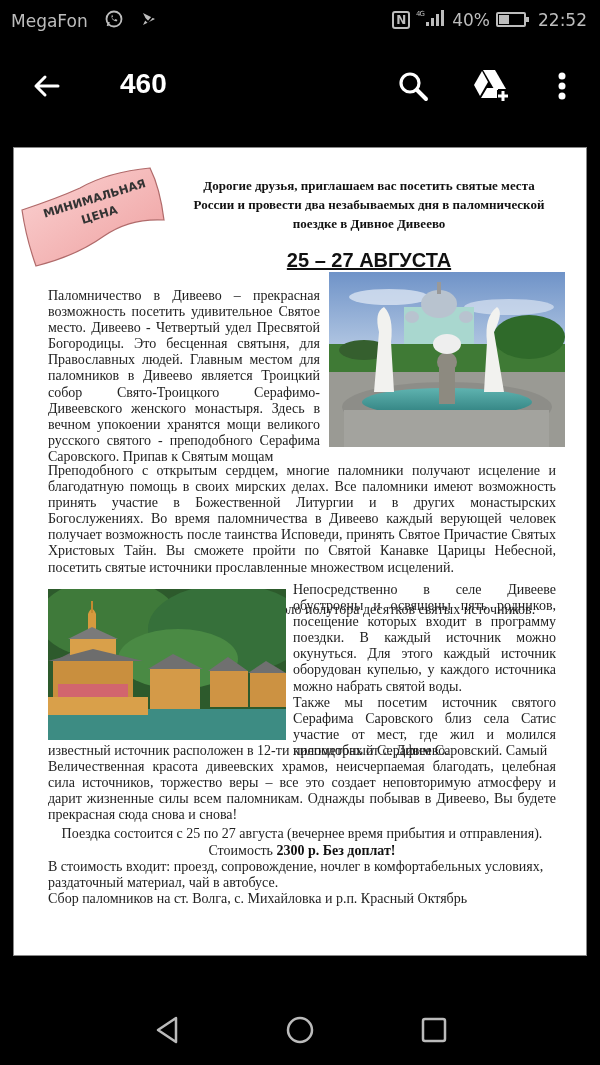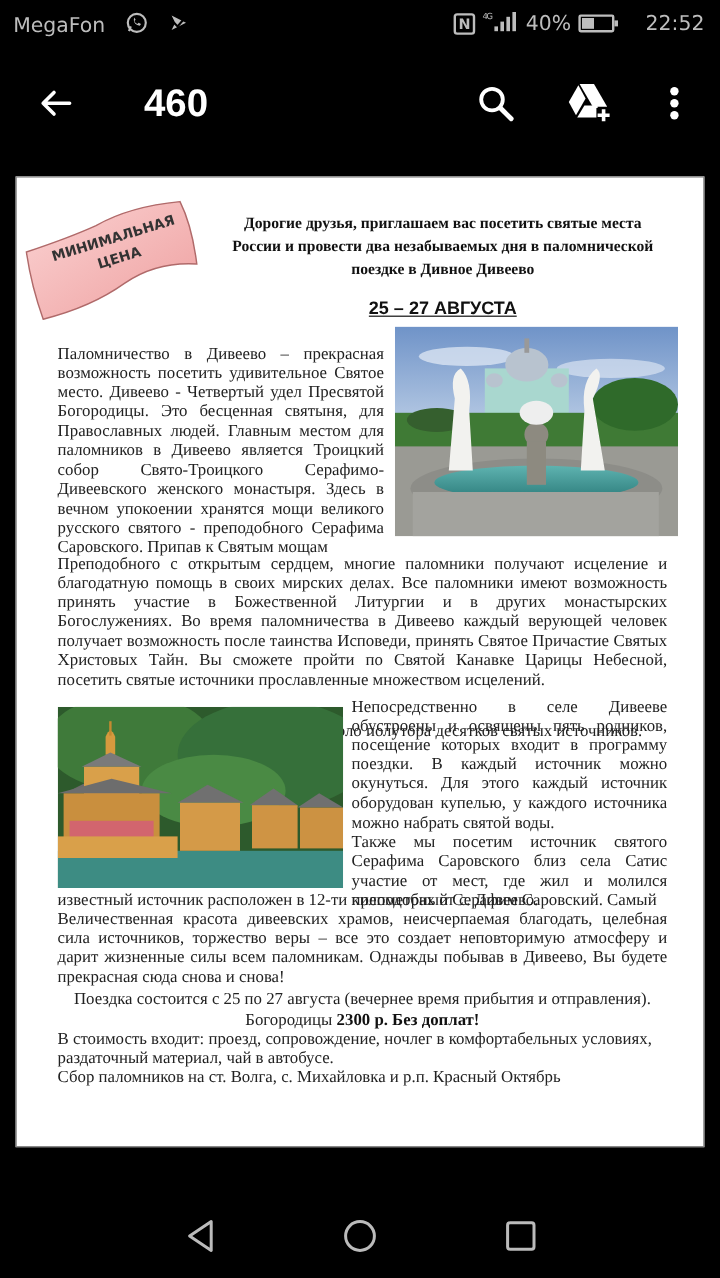--- a/index.html
+++ b/index.html
@@ -13,35 +13,35 @@
     .sb-icon { display: inline-block; }
     .battery { width: 30px; height: 15px; border: 2px solid #bdbdbd; border-radius: 2px; position: relative; }
     .battery::before { content: ""; position: absolute; left: 1px; top: 1px; bottom: 1px; width: 40%; background: #bdbdbd; }
     .battery::after { content: ""; position: absolute; right: -5px; top: 3px; width: 3px; height: 5px; background: #bdbdbd; }
     .nfc { border: 2px solid #bdbdbd; border-radius: 3px; font-size: 12px; font-weight: bold; padding: 0 2px; line-height: 14px; }
     .signal { font-size: 12px; letter-spacing: -1px; }
 
     
     .app-bar { position: absolute; left: 0; top: 48px; width: 600px; height: 80px; color: #fff; }
     .back-btn { position: absolute; left: 28px; top: 20px; width: 36px; height: 36px; }
-    .title { position: absolute; left: 120px; top: 20px; font-size: 32px; font-weight: bold; font-family: "Liberation Sans", sans-serif; }
+    .title { position: absolute; left: 120px; top: 20px; font-size: 28px; font-weight: bold; font-family: "Liberation Sans", sans-serif; }
     .search-btn { position: absolute; left: 395px; top: 20px; width: 36px; height: 36px; }
     .drive-btn { position: absolute; left: 470px; top: 18px; width: 42px; height: 40px; }
     .more-btn { position: absolute; left: 552px; top: 20px; width: 20px; height: 36px; }
 
     
     .page { position: absolute; left: 13px; top: 147px; width: 574px; height: 809px; background: #fff; border: 1px solid #888; overflow: hidden; }
     .doc { position: absolute; left: 0; top: 0; width: 574px; height: 809px; font-family: "Liberation Serif", serif; color: #222; }
 
     .banner { position: absolute; left: 4px; top: 10px; width: 150px; height: 115px; }
     .banner svg { position: absolute; left: 0; top: 0; }
     .banner-text { position: absolute; left: 14px; top: 32px; width: 130px; text-align: center; transform: rotate(-17deg); font-family: "DejaVu Sans", sans-serif; font-size: 11.5px; font-weight: bold; color: #333; line-height: 17px; }
 
     .heading { position: absolute; left: 172px; top: 28px; width: 366px; text-align: center; font-weight: bold; font-size: 13px; line-height: 19px; color: #111; }
-    .date-title { position: absolute; left: 230px; top: 101px; width: 250px; text-align: center; font-size: 15px; font-weight: bold; text-decoration: underline; color: #111; font-family: "Liberation Sans", sans-serif; }
+    .date-title { position: absolute; left: 230px; top: 101px; width: 250px; text-align: center; font-size: 20px; font-weight: bold; text-decoration: underline; color: #111; font-family: "Liberation Sans", sans-serif; }
 
     .photo { position: absolute; overflow: hidden; }
     .photo-fountain { left: 315px; top: 124px; width: 236px; height: 175px; }
     .photo-springs { left: 34px; top: 441px; width: 238px; height: 151px; }
 
     .txt { position: absolute; font-size: 14px; line-height: 16.1px; text-align: justify; color: #222; }
     .p1 { left: 34px; top: 140px; width: 272px; }
     .p2 { left: 34px; top: 315px; width: 508px; }
     .p3 { left: 34px; top: 418px; width: 508px; margin-top: 36px; }
     .p4 { left: 279px; top: 434px; width: 263px; }
@@ -87,21 +87,21 @@
       <svg width="30" height="18" viewBox="0 0 30 18">
           <text x="0" y="7" font-size="7" fill="#bdbdbd" font-family="DejaVu Sans, sans-serif">4G</text>
           <rect x="10" y="13" width="3" height="4" fill="#bdbdbd"></rect>
           <rect x="15" y="9" width="3" height="8" fill="#bdbdbd"></rect>
           <rect x="20" y="5" width="3" height="12" fill="#bdbdbd"></rect>
           <rect x="25" y="1" width="3" height="16" fill="#bdbdbd"></rect>
         </svg>
     </span>
     <span>40%</span>
     <span class="battery"></span>
-    <span style="margin-left:20px">22:52</span>
+    <span style="margin-left:6px">22:52</span>
   </div>
 </div>
 
 <div class="app-bar">
   <div class="back-btn">
     <svg width="36" height="36" viewBox="0 0 36 36">
         <path d="M30 18 H8 M17 9 L8 18 L17 27" stroke="#fff" stroke-width="3" fill="none" stroke-linecap="round" stroke-linejoin="round"></path>
       </svg>
   </div>
   <div class="title">460</div>
@@ -214,21 +214,21 @@
         <rect x="202" y="84" width="36" height="34" fill="#cc9242"></rect>
       </svg>
     </div>
 
     <div class="txt p4">Непосредственно в селе Дивееве обустроены и освящены пять родников, посещение которых входит в программу поездки. В каждый источник можно окунуться. Для этого каждый источник оборудован купелью, у каждого источника можно набрать святой воды.</div>
     <div class="txt p5">Также мы посетим источник святого Серафима Саровского близ села Сатис участие от мест, где жил и молился преподобный Серафим Саровский. Самый</div>
     <div class="txt p6">известный источник расположен в 12-ти километрах от с. Дивеево.</div>
     <div class="txt p7" style="top:611px">Величественная красота дивеевских храмов, неисчерпаемая благодать, целебная сила источников, торжество веры – все это создает неповторимую атмосферу и дарит жизненные силы всем паломникам. Однажды побывав в Дивеево, Вы будете прекрасная сюда снова и снова!</div>
     <div class="txt p8" style="top:678px">Поездка состоится с 25 по 27 августа (вечернее время прибытия и отправления).</div>
     <div class="txt p9" style="top:695px">
-      <span>Богородицы </span><b>2300 р. Без доплат!</b>
+      <span>Стоимость </span><b>2300 р. Без доплат!</b>
     </div>
     <div class="txt p10" style="top:711px">В стоимость входит: проезд, сопровождение, ночлег в комфортабельных условиях, раздаточный материал, чай в автобусе.</div>
     <div class="txt p11" style="top:743px">Сбор паломников на ст. Волга, с. Михайловка и р.п. Красный Октябрь</div>
   </div>
 </div>
 
 <div class="nav-bar">
   <div class="nav-btn nav-back">
     <svg width="40" height="40" viewBox="0 0 40 40">
         <path d="M28 8 L10 20 L28 32 Z" fill="none" stroke="#bbb" stroke-width="2.5" stroke-linejoin="round"></path>

